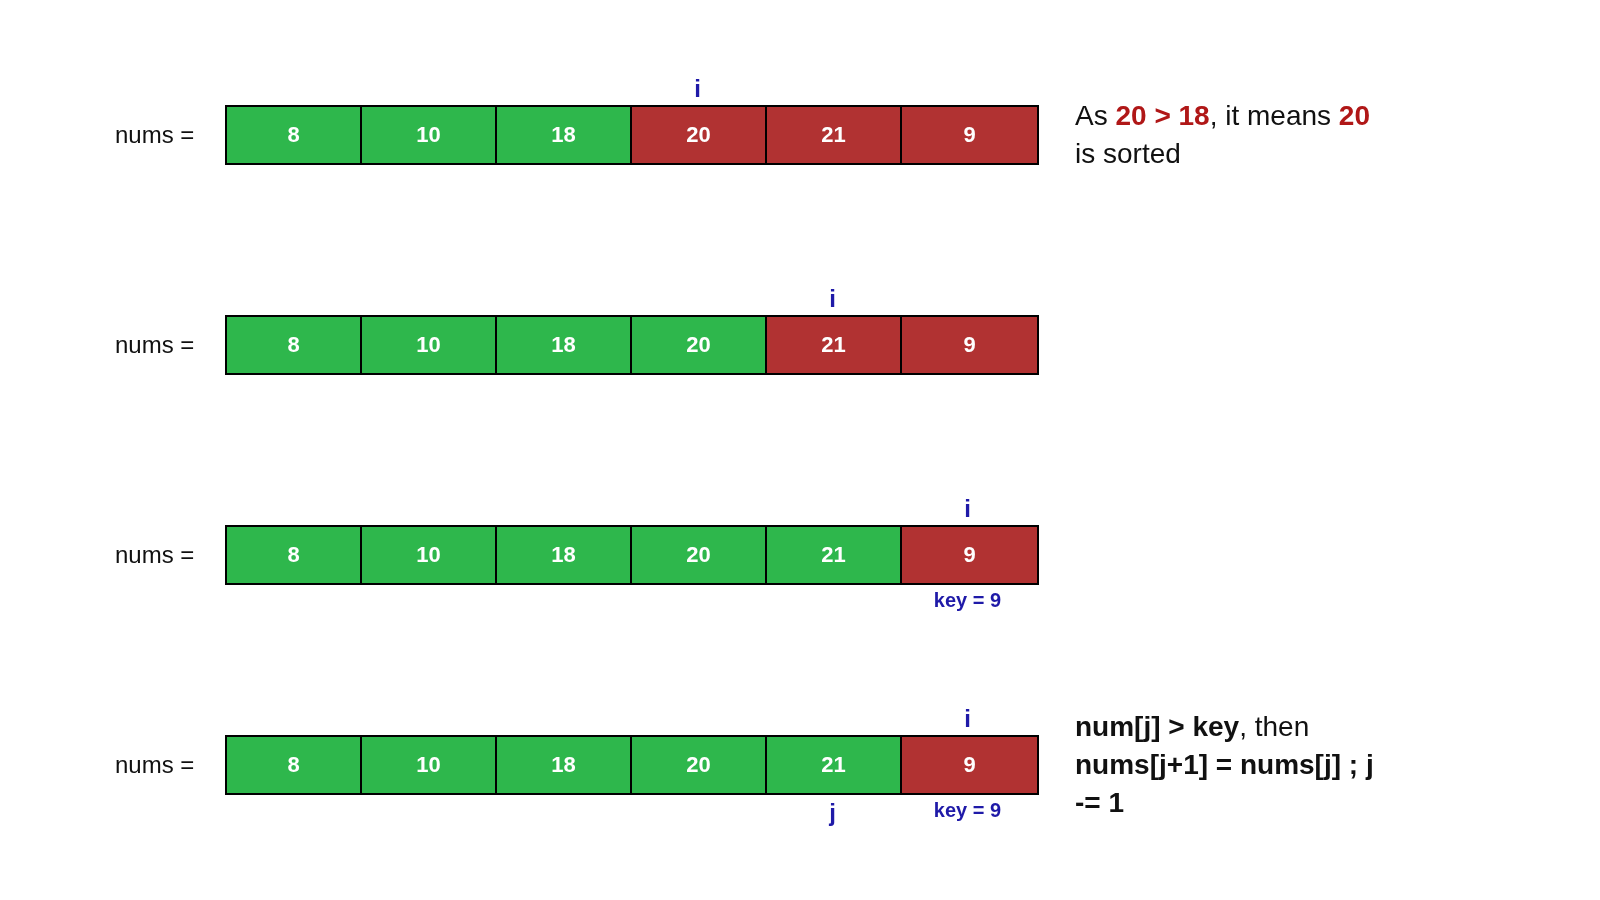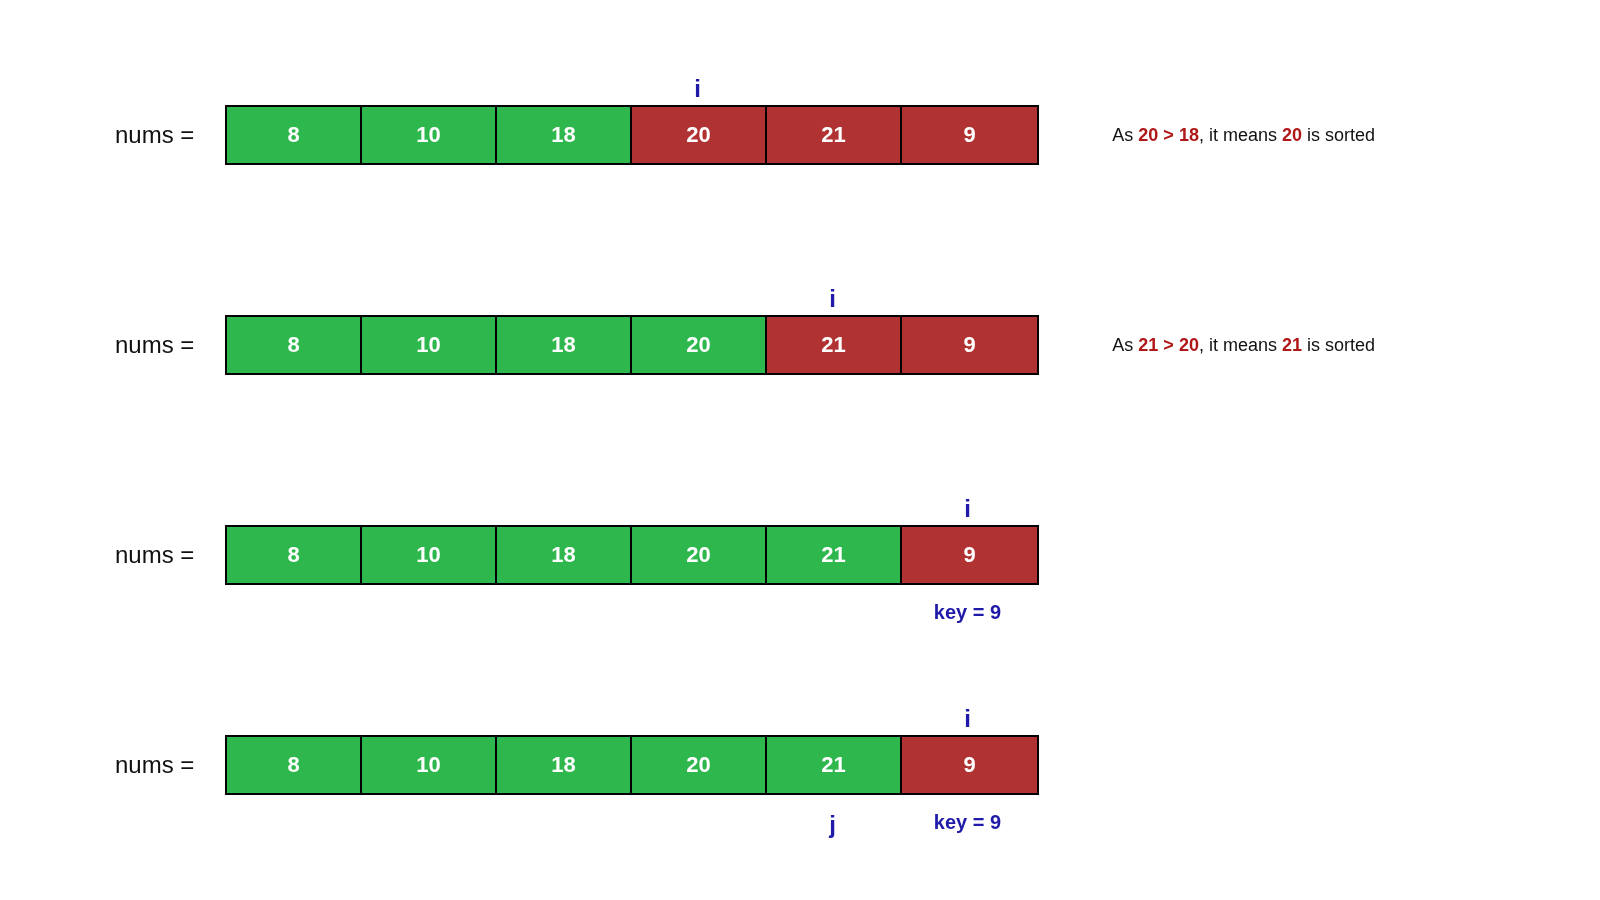--- a/index.html
+++ b/index.html
@@ -61,29 +61,29 @@
   .cell.unsorted { background: #b13232; }
   .pointer {
     position: absolute;
     font-weight: 800;
     font-size: 24px;
     color: #1f1aa8;
     text-align: center;
     width: 135px;
   }
   .pointer.top { top: calc(50% - 60px); }
-  .pointer.bottom { top: calc(50% + 34px); margin-top: 12px; }
+  .pointer.bottom { top: calc(50% + 34px); }
   .caption {
     position: absolute;
     left: 1075px;
     width: 300px;
     top: 50%;
     transform: translateY(-50%);
-    text-align: right;
-    font-size: 18px;
+    text-align: left;
+    font-size: 28px;
     line-height: 1.35;
     color: #111;
   }
   .caption .em { color: #b01717; font-weight: 700; }
   .caption .reg { color: #111; }
   .caption .bold { font-weight: 700; }
 </style>
 </head>
 <body>
 
@@ -105,21 +105,20 @@
       <div class="var-label">nums =</div>
       <div class="array">
         <div class="cell sorted">8</div>
         <div class="cell sorted">10</div>
         <div class="cell sorted">18</div>
         <div class="cell sorted">20</div>
         <div class="cell unsorted">21</div>
         <div class="cell unsorted">9</div>
       </div>
       <div class="pointer top" style="left: 765px;">i</div>
-      <div class="caption"><span class="reg">As </span><span class="em">21 &gt; 20</span><span class="reg">, it means </span><span class="em">21</span><span class="reg"> is sorted</span></div>
     </div>
     <div class="step">
       <div class="var-label">nums =</div>
       <div class="array">
         <div class="cell sorted">8</div>
         <div class="cell sorted">10</div>
         <div class="cell sorted">18</div>
         <div class="cell sorted">20</div>
         <div class="cell sorted">21</div>
         <div class="cell unsorted">9</div>
@@ -133,14 +132,15 @@
         <div class="cell sorted">8</div>
         <div class="cell sorted">10</div>
         <div class="cell sorted">18</div>
         <div class="cell sorted">20</div>
         <div class="cell sorted">21</div>
         <div class="cell unsorted">9</div>
       </div>
       <div class="pointer top" style="left: 900px;">i</div>
       <div class="pointer bottom" style="left: 765px;">j</div>
       <div class="pointer bottom" style="left: 900px; font-size: 20px;">key = 9</div>
+      <div class="caption"><span class="bold">num[j] &gt; key</span><span class="reg">, then </span><span class="bold">nums[j+1] = nums[j] ;</span><span class="reg"> </span><span class="bold">j -= 1</span></div>
     </div>
   </div>
 
 </body></html>

